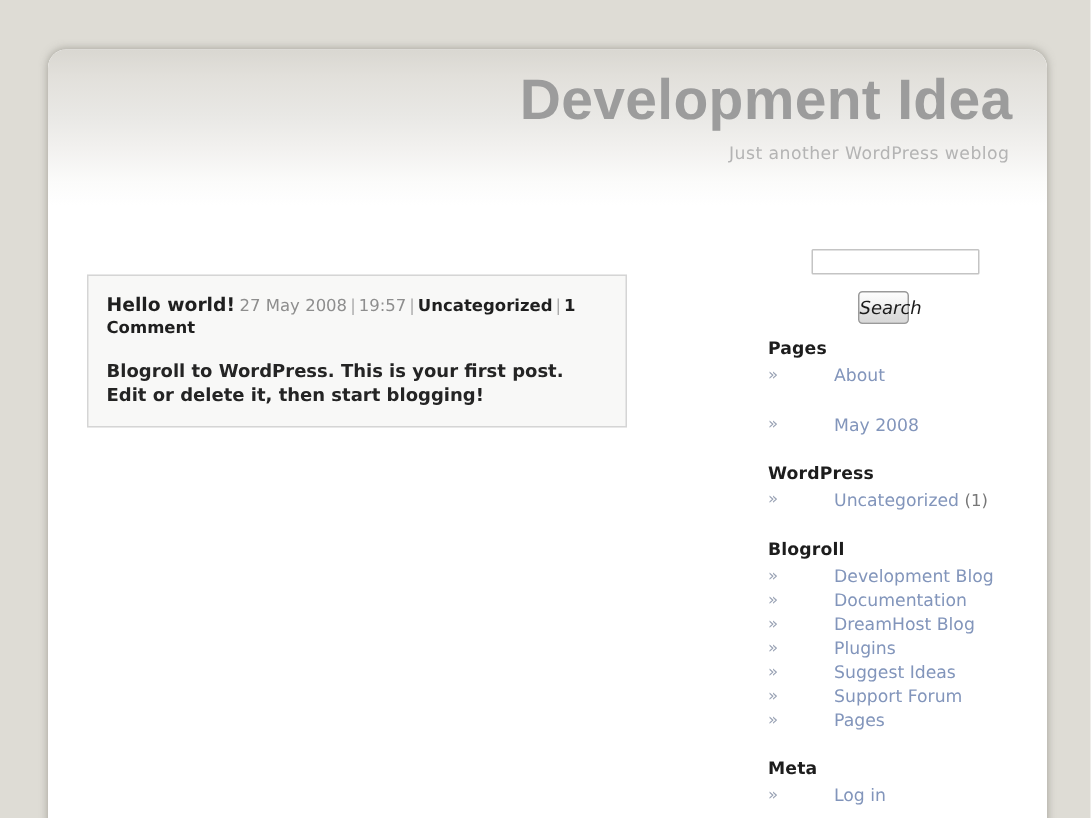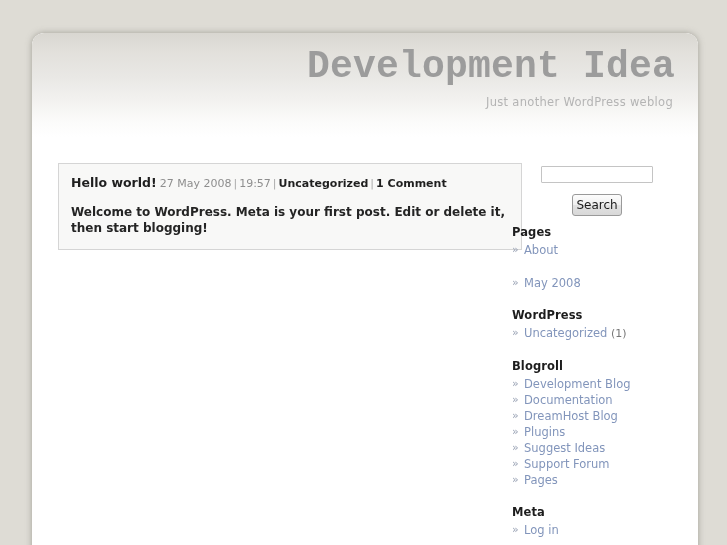--- a/index.html
+++ b/index.html
@@ -60,21 +60,21 @@
     text-align: right;
     width: 560px;
   }
   #site-title {
     margin: 0;
     font-size: 38px;
     line-height: 44px;
     font-weight: bold;
     color: #9c9c9c;
     letter-spacing: 0.2px;
-    font-family: Liberation Mono, monospace;
+    font-family: Liberation Sans, sans-serif;
   }
   #site-description {
     margin: 6px 2px 0 0;
     font-size: 11.5px;
     line-height: 14px;
     color: #b4b4b4;
     letter-spacing: 0.3px;
     text-align: right;
   }
 
@@ -83,21 +83,22 @@
     position: absolute;
     left: 26px;
     top: 130px;
     width: 412px;
   }
   .post {
     border: 1px solid #d5d5d5;
     background: #f8f8f7;
     padding: 11px 12px 13px 12px;
     box-sizing: border-box;
-    width: 464px;
+    width: 360px;
+    margin-top: 20px;
   }
   .post-headline {
     margin: 0 0 13px 0;
     font-size: 11.5px;
     line-height: 15px;
     color: #222222;
   }
   .post-title-link {
     font-weight: bold;
     font-size: 12.5px;
@@ -155,31 +156,32 @@
     font-family: "DejaVu Sans", sans-serif;
     color: #333;
     padding: 0 3px;
     box-sizing: border-box;
     border-radius: 1px;
   }
   #search-submit {
     position: absolute;
     left: 60px;
     top: 31px;
-    width: 50px;
+    width: 34px;
     height: 22px;
     font-size: 12px;
     font-family: "DejaVu Sans", sans-serif;
     color: #1a1a1a;
     background: linear-gradient(to bottom, #fdfdfd 0%, #f0f0f0 48%, #e2e2e2 52%, #d8d8d8 100%);
     border: 1px solid #9a9a9a;
     border-radius: 3px;
     cursor: pointer;
     padding: 0;
     line-height: 20px;
+    font-style: italic;
   }
 
   .widget {
     margin: 0 0 17px 0;
   }
   .widget-title {
     margin: 0 0 3px 0;
     font-size: 11.5px;
     font-weight: bold;
     color: #1d1d1d;
@@ -201,20 +203,21 @@
   .bullet {
     position: absolute;
     left: 0;
     top: 0;
     color: #9aa3b5;
     font-size: 11px;
   }
   .widget-list a {
     color: #8295bb;
     text-decoration: none;
+    margin-left: 32px;
   }
   .count {
     color: #777777;
     font-size: 11px;
   }
 </style>
 </head>
 <body>
 
 <div id="page-shell">
@@ -224,21 +227,21 @@
     <div id="site-header">
       <h1 id="site-title">Development Idea</h1>
       <p id="site-description">Just another WordPress weblog</p>
     </div>
 
     <div id="content-col">
       <div class="post">
         <p class="post-headline">
           <a class="post-title-link" href="#">Hello world!</a><span class="post-date">27 May 2008</span><span class="meta-sep">|</span><span class="post-time">19:57</span><span class="meta-sep">|</span><a class="post-cat-link" href="#">Uncategorized</a><span class="meta-sep">|</span><a class="post-comments-link" href="#">1 Comment</a>
         </p>
-        <p class="post-body">Welcome to WordPress. Meta is your first post. Edit or delete it, then start blogging!</p>
+        <p class="post-body">Blogroll to WordPress. This is your first post. Edit or delete it, then start blogging!</p>
       </div>
     </div>
 
     <div id="sidebar">
       <div id="search-widget">
         <input id="search-input" type="text" placeholder="" style="">
         <button id="search-submit">Search</button>
       </div>
       <div id="widget-area">
           <div class="widget">

